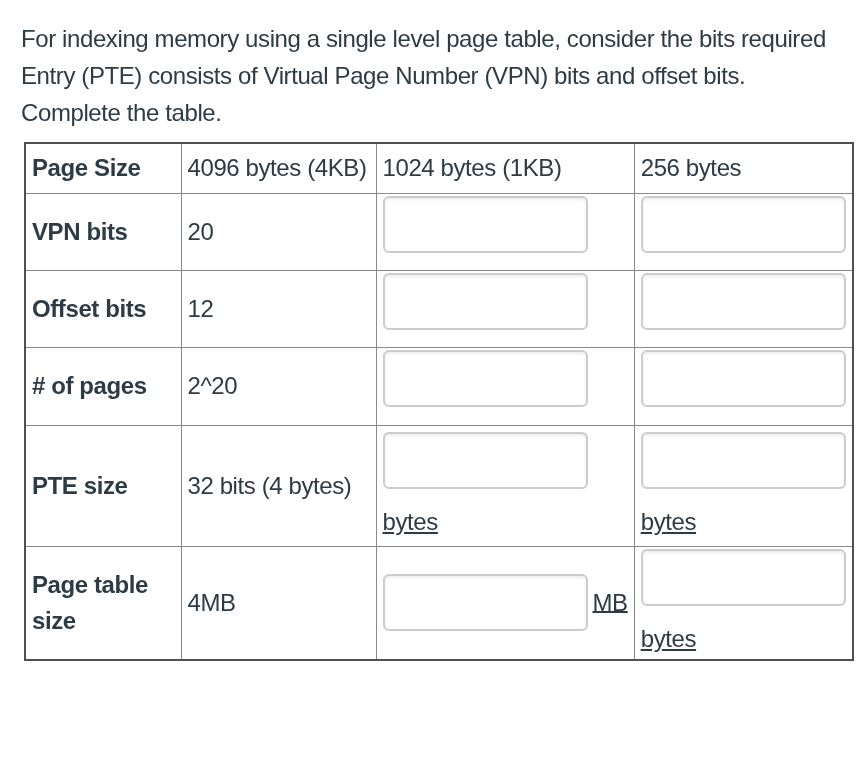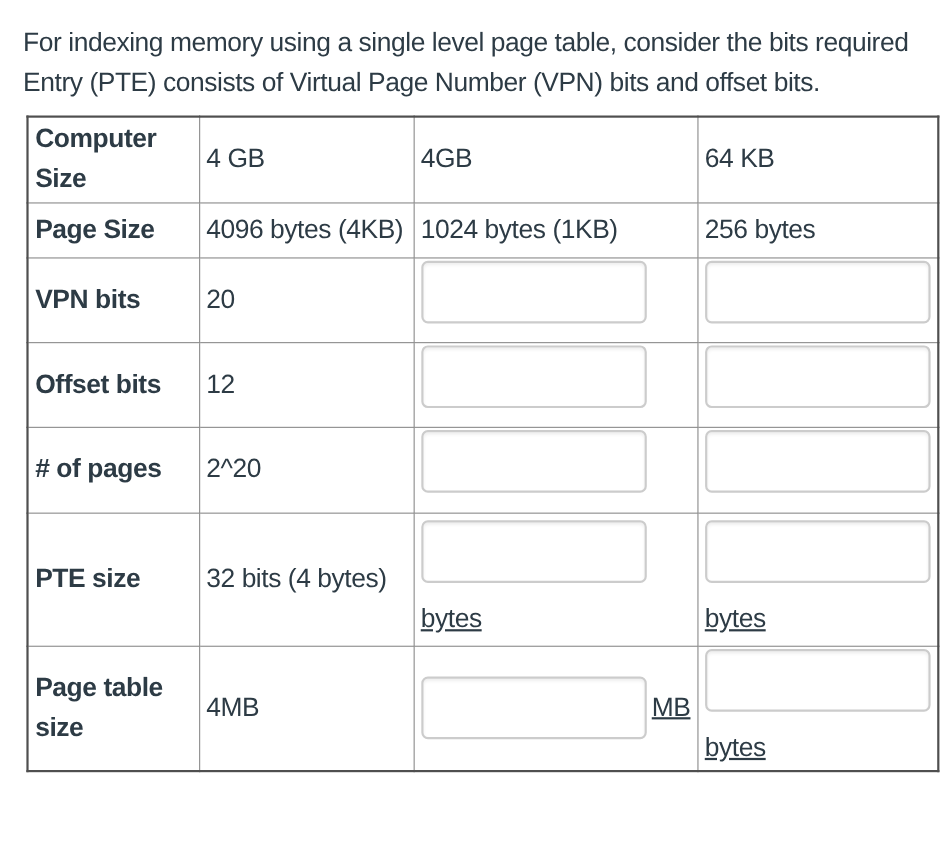--- a/index.html
+++ b/index.html
@@ -81,37 +81,32 @@
   .unit-inline { vertical-align: middle; margin-left: 5px; }
 </style>
 </head>
 <body>
 
 <div class="page">
 
   <div class="question-text">
     <div class="qline">For indexing memory using a single level page table, consider the bits required</div>
     <div class="qline">Entry (PTE) consists of Virtual Page Number (VPN) bits and offset bits.</div>
+    <div class="qline">Complete the table.</div>
   </div>
 
   <table class="pte-table">
     <colgroup>
       <col class="c1">
         <col class="c2">
         <col class="c3">
         <col class="c4">
     </colgroup>
     <tbody>
 
-      <tr class="r1">
-        <th>Computer Size</th>
-        <td>4 GB</td>
-        <td>4GB</td>
-        <td>64 KB</td>
-      </tr>
 
       <tr class="r2">
         <th>Page Size</th>
         <td>4096 bytes (4KB)</td>
         <td>1024 bytes (1KB)</td>
         <td>256 bytes</td>
       </tr>
 
       <tr class="r3">
         <th>VPN bits</th>

